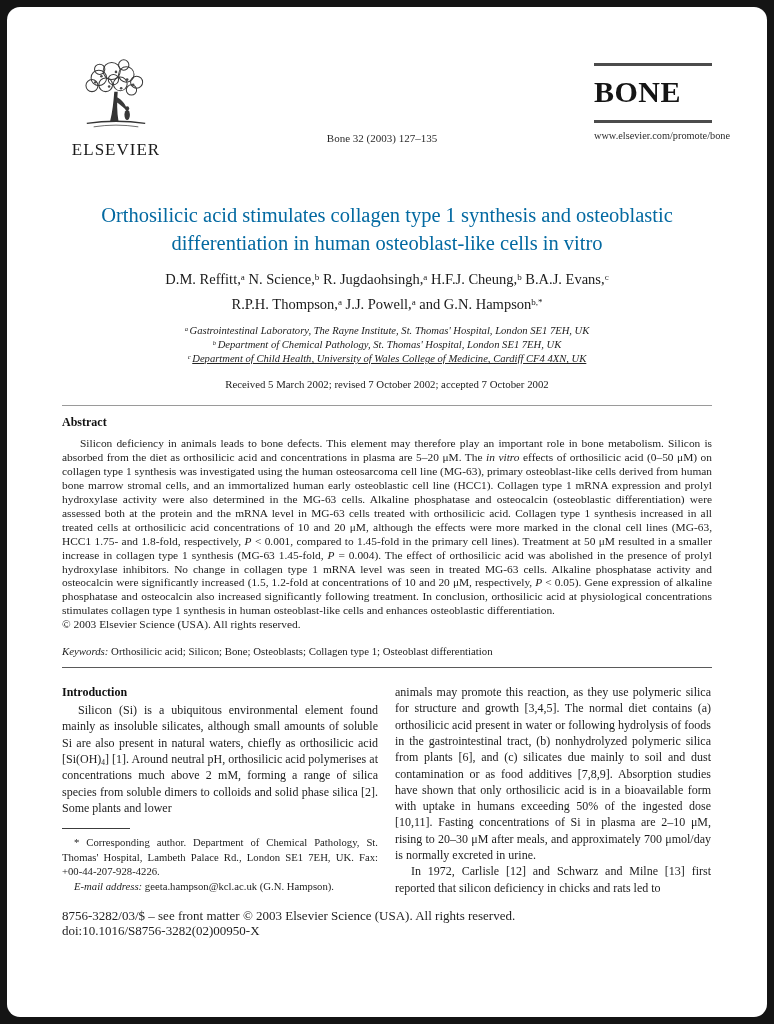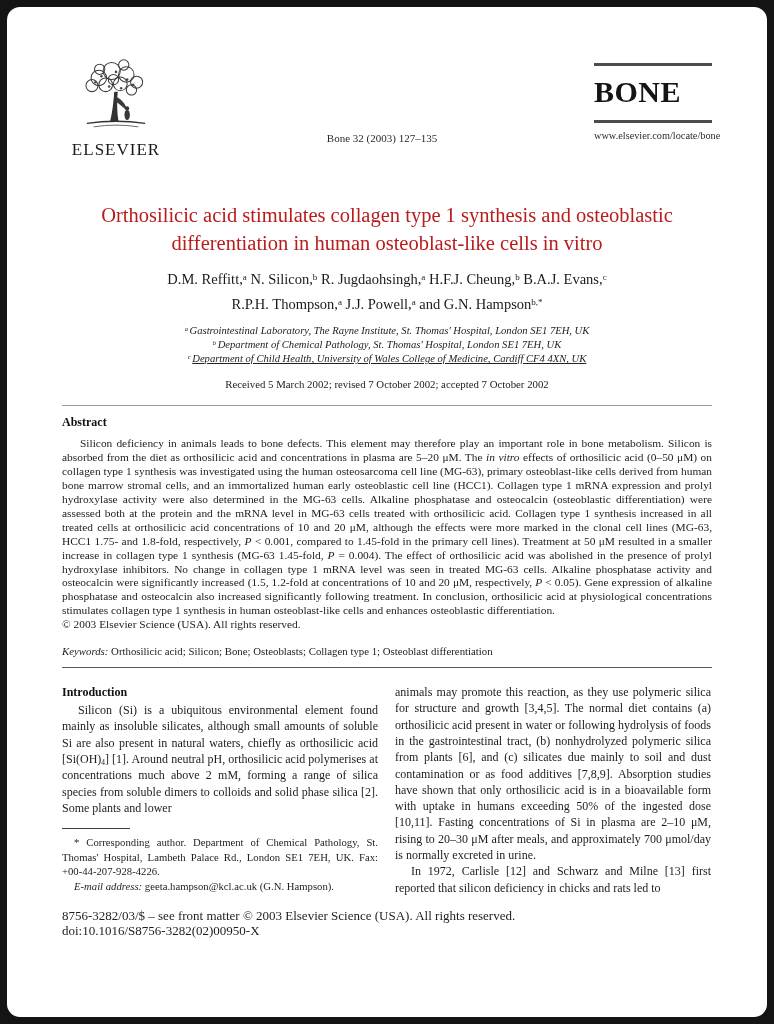--- a/index.html
+++ b/index.html
@@ -36,21 +36,21 @@
   .jr-name{
     font-size:30px;font-weight:bold;letter-spacing:.5px;
     padding:9px 0 7px 0;color:#151515;
   }
   .jr-url{font-size:10.3px;color:#2a2a2a;margin-top:7px;white-space:nowrap;}
 
   
   .title{
     font-size:20.5px;font-weight:normal;text-align:center;
     margin:42px auto 0 auto;max-width:648px;line-height:1.36;
-    color:#b91c1c;
+    color:#0369a1;
   }
   .authors{margin-top:9px;text-align:center;font-size:14.5px;line-height:25px;color:#1a1a1a;}
   .affils{margin-top:7px;text-align:center;font-size:10.6px;line-height:14.2px;color:#222;}
   .affils .aff{font-style:italic;}
   .received{margin-top:12px;text-align:center;font-size:10.8px;color:#222;}
 
   
   .rule{height:1px;border:0;}
   .rule-light{background:#9a9a9a;margin-top:15px;}
   .rule-dark{background:#5a5a5a;margin-top:10px;}
@@ -129,28 +129,28 @@
             <path d="M16 75 Q50 70 84 75" stroke="#333" stroke-width="1.6" fill="none"></path>
             <path d="M24 79 Q50 75 76 79" stroke="#555" stroke-width="1" fill="none"></path>
           </svg>
           <div class="pubname">ELSEVIER</div>
         </div>
         <div class="cite">Bone 32 (2003) 127–135</div>
         <div class="jr">
           <div class="jr-rule"></div>
           <div class="jr-name">BONE</div>
           <div class="jr-rule"></div>
-          <div class="jr-url">www.elsevier.com/locate/bone</div>
+          <div class="jr-url">www.elsevier.com/promote/bone</div>
         </div>
       </header>
 
       <h1 class="title">Orthosilicic acid stimulates collagen type 1 synthesis and osteoblastic differentiation in human osteoblast-like cells in vitro</h1>
 
       <div class="authors">
-        <div><span>D.M. Reffitt,</span><sup>a</sup><span> N. Silicon,</span><sup>b</sup><span> R. Jugdaohsingh,</span><sup>a</sup><span> H.F.J. Cheung,</span><sup>b</sup><span> B.A.J. Evans,</span><sup>c</sup></div>
+        <div><span>D.M. Reffitt,</span><sup>a</sup><span> N. Science,</span><sup>b</sup><span> R. Jugdaohsingh,</span><sup>a</sup><span> H.F.J. Cheung,</span><sup>b</sup><span> B.A.J. Evans,</span><sup>c</sup></div>
         <div><span>R.P.H. Thompson,</span><sup>a</sup><span> J.J. Powell,</span><sup>a</sup><span> and G.N. Hampson</span><sup>b,*</sup></div>
       </div>
 
       <div class="affils">
         <div class="aff"><sup>a </sup><span style="font-style: italic;">Gastrointestinal Laboratory, The Rayne Institute, St. Thomas' Hospital, London SE1 7EH, UK</span></div>
         <div class="aff"><sup>b </sup><span style="font-style: italic;">Department of Chemical Pathology, St. Thomas' Hospital, London SE1 7EH, UK</span></div>
         <div class="aff"><sup>c </sup><span style="font-style: italic; text-decoration: underline;">Department of Child Health, University of Wales College of Medicine, Cardiff CF4 4XN, UK</span></div>
       </div>
 
       <div class="received">Received 5 March 2002; revised 7 October 2002; accepted 7 October 2002</div>

